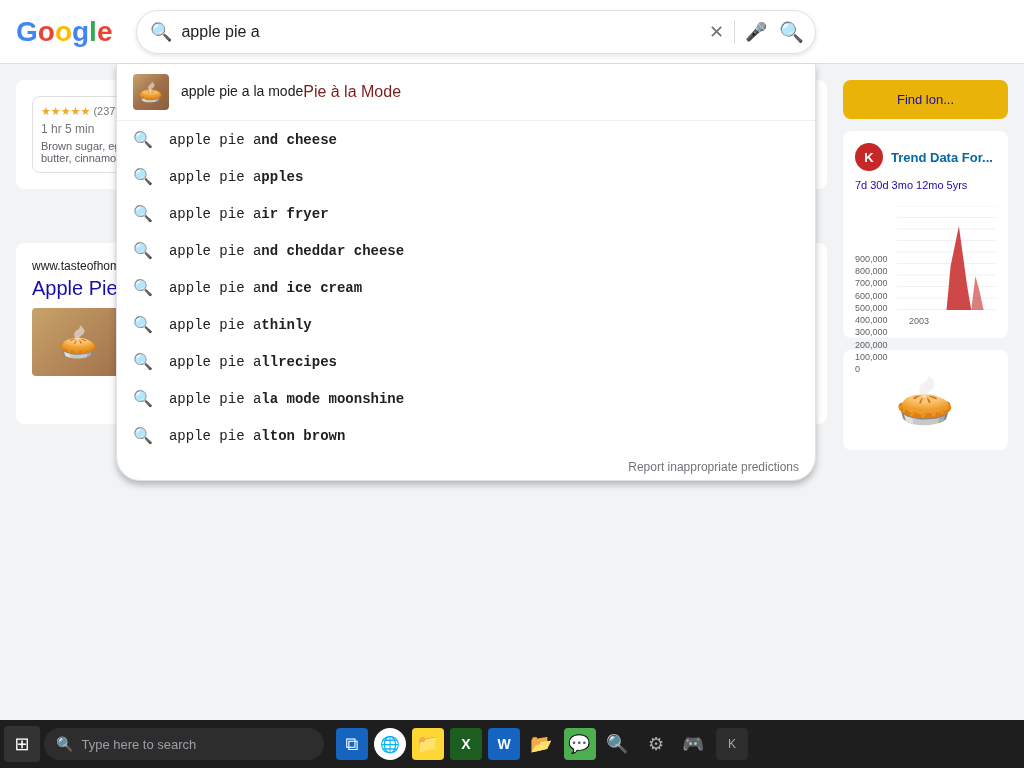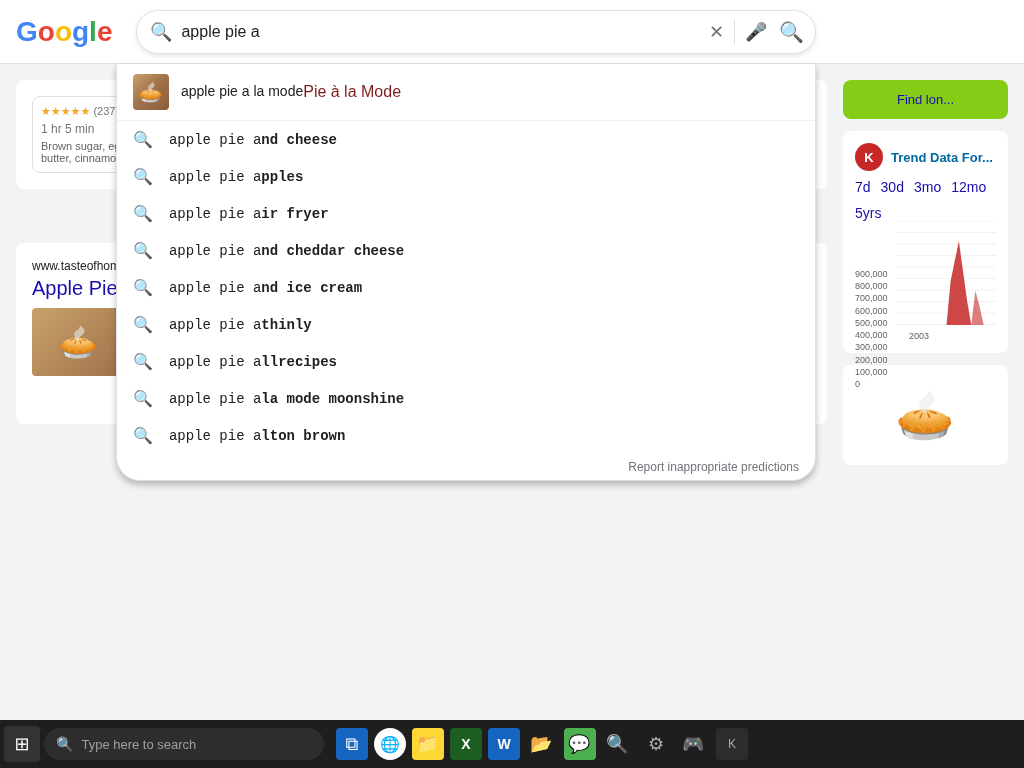--- a/index.html
+++ b/index.html
@@ -336,21 +336,21 @@
       cursor: pointer;
     }
 
     
     .right-panel {
       width: 165px;
       flex-shrink: 0;
     }
 
     .find-long-box {
-      background: #84cc16;
+      background: #eab308;
       border-radius: 8px;
       padding: 12px;
       margin-bottom: 12px;
       font-size: 13px;
       color: #1a0dab;
       cursor: pointer;
       text-align: center;
     }
 
     .trend-box {
@@ -382,24 +382,24 @@
     }
 
     .trend-title {
       font-size: 13px;
       color: #0369a1;
       font-weight: bold;
     }
 
     .trend-tabs {
       display: flex;
-      gap: 10px;
-      font-size: 14px;
+      gap: 3px;
+      font-size: 11px;
       color: #1a0dab;
-      margin-bottom: 0;
+      margin-bottom: 15px;
       flex-wrap: wrap;
     }
 
     .trend-tab {
       cursor: pointer;
     }
 
     .trend-chart {
       width: 100%;
       height: 120px;

